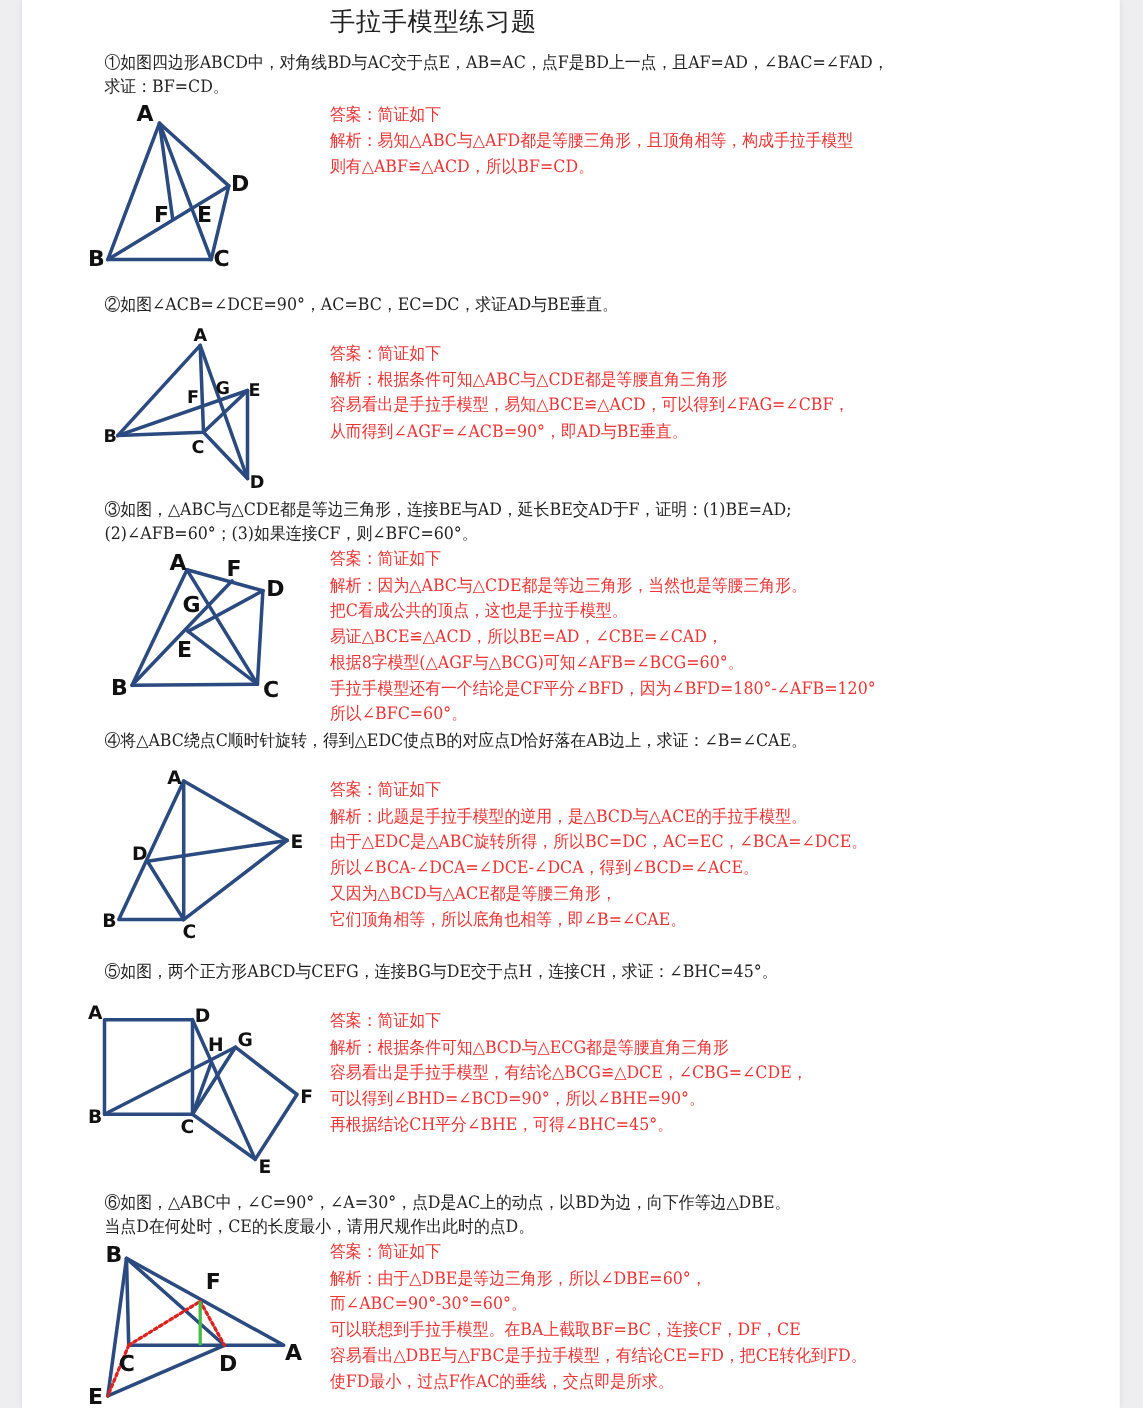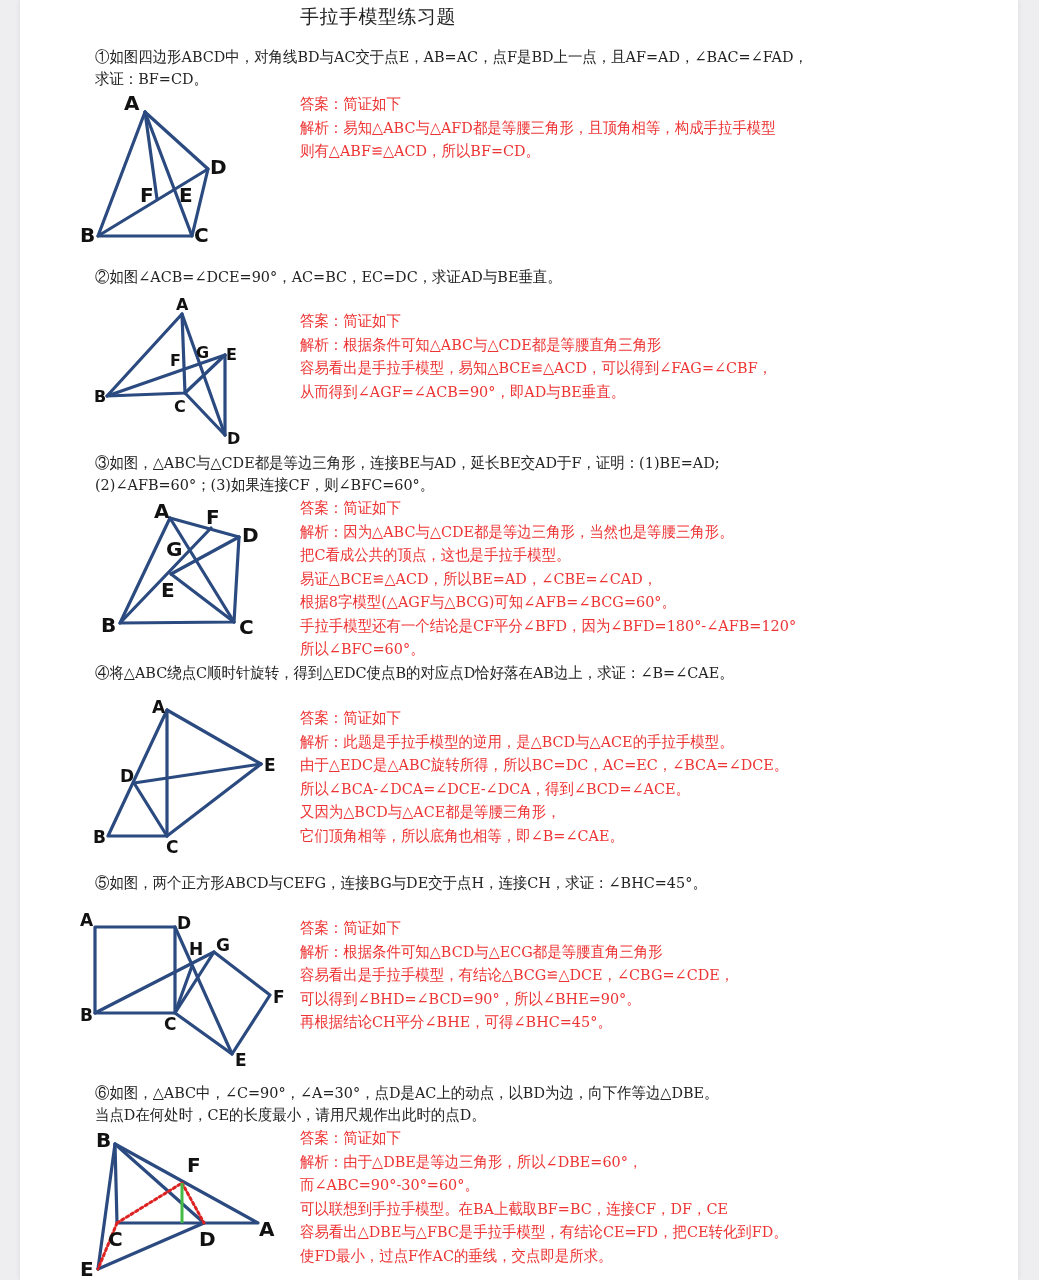--- a/index.html
+++ b/index.html
@@ -9,21 +9,21 @@
     font-family: "DejaVu Serif", "Liberation Serif", serif;
     position: relative;
   }
   .page {
     position: absolute; left: 20px; top: 0; width: 998px; height: 1280px;
     background: #ffffff;
     box-shadow: 0 0 6px rgba(0,0,0,0.08);
   }
   .title {
     position: absolute; left: 300px; top: 4px;
-    font-size: 19px; color: #222; letter-spacing: 0.5px; font-family: Liberation Mono, monospace;
+    font-size: 23px; color: #222; letter-spacing: 0.5px; font-family: Liberation Mono, monospace;
   }
   .q {
     position: absolute; left: 95px; color: #222;
     font-size: 15.5px; line-height: 22px; width: 840px;
     transform: scaleX(0.93); transform-origin: left top;
     white-space: nowrap;
   }
   .ans {
     position: absolute; left: 300px; color: #ee3333;
     font-size: 15.5px; line-height: 23.5px;

